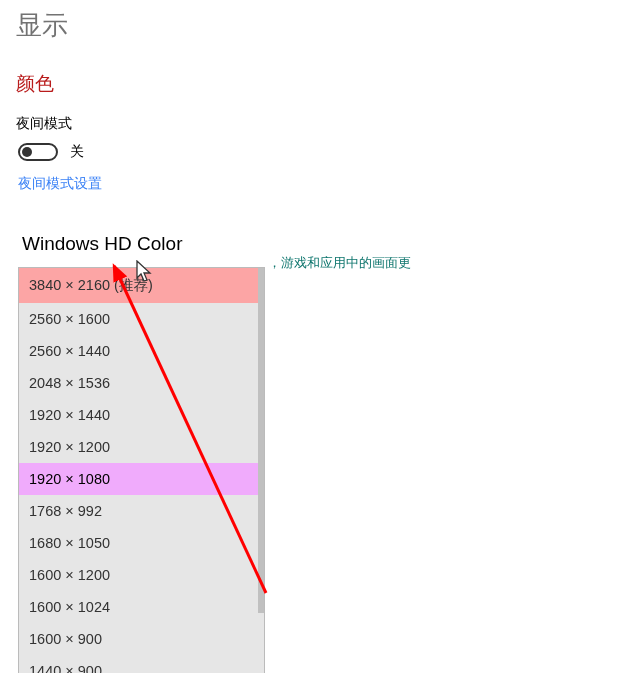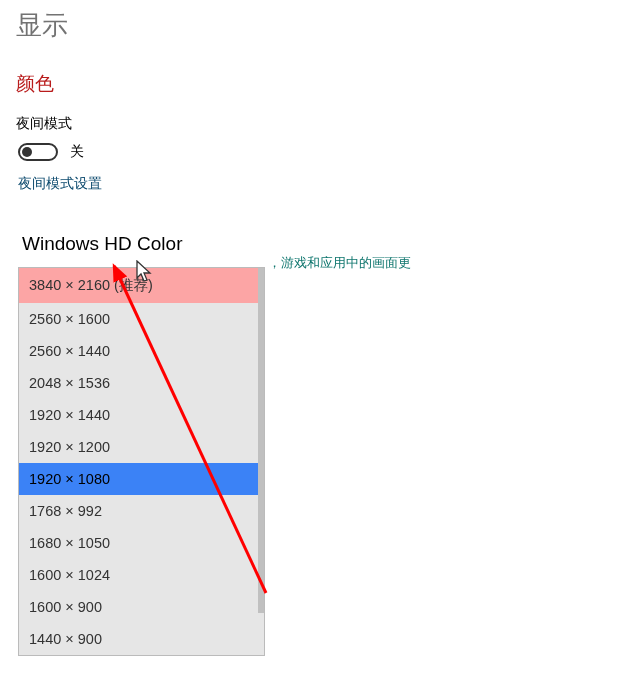--- a/index.html
+++ b/index.html
@@ -58,21 +58,21 @@
       left: 2px;
       top: 2px;
     }
     .toggle-state {
       margin-left: 12px;
       font-size: 14px;
       color: #000;
     }
     .link {
       font-size: 14px;
-      color: #0c4a6e;
+      color: #3b82f6;
       padding-left: 18px;
       margin-top: 14px;
       display: inline-block;
       cursor: pointer;
     }
     .section-header-2 {
       font-size: 19px;
       font-weight: 400;
       color: #000;
       padding-left: 22px;
@@ -92,21 +92,21 @@
       overflow-y: hidden;
     }
     .dropdown-item {
       padding: 8px 10px;
       font-size: 14.5px;
       color: #333;
       cursor: pointer;
       white-space: nowrap;
     }
     .dropdown-item.selected {
-      background: #3b82f6;
+      background: #f0abfc;
       color: #000;
     }
     .dropdown-item.hover {
       background: #fca5a5;
     }
     .scrollbar {
       position: absolute;
       right: 0;
       top: 0;
       width: 6px;
@@ -163,20 +163,21 @@
   <div class="dropdown" id="resolution-dropdown">
     <div class="dropdown-item hover">3840 × 2160 (推荐)</div>
       <div class="dropdown-item">2560 × 1600</div>
       <div class="dropdown-item">2560 × 1440</div>
       <div class="dropdown-item">2048 × 1536</div>
       <div class="dropdown-item">1920 × 1440</div>
       <div class="dropdown-item">1920 × 1200</div>
       <div class="dropdown-item selected">1920 × 1080</div>
       <div class="dropdown-item">1768 × 992</div>
       <div class="dropdown-item">1680 × 1050</div>
+      <div class="dropdown-item">1600 × 1200</div>
       <div class="dropdown-item">1600 × 1024</div>
       <div class="dropdown-item">1600 × 900</div>
       <div class="dropdown-item">1440 × 900</div>
       <div class="scrollbar"></div>
   </div>
 </div>
 
 <svg class="arrow-svg" width="170" height="340">
   <defs>
     <marker id="arrowhead" markerWidth="6" markerHeight="5" refX="5" refY="2.5" orient="auto">

